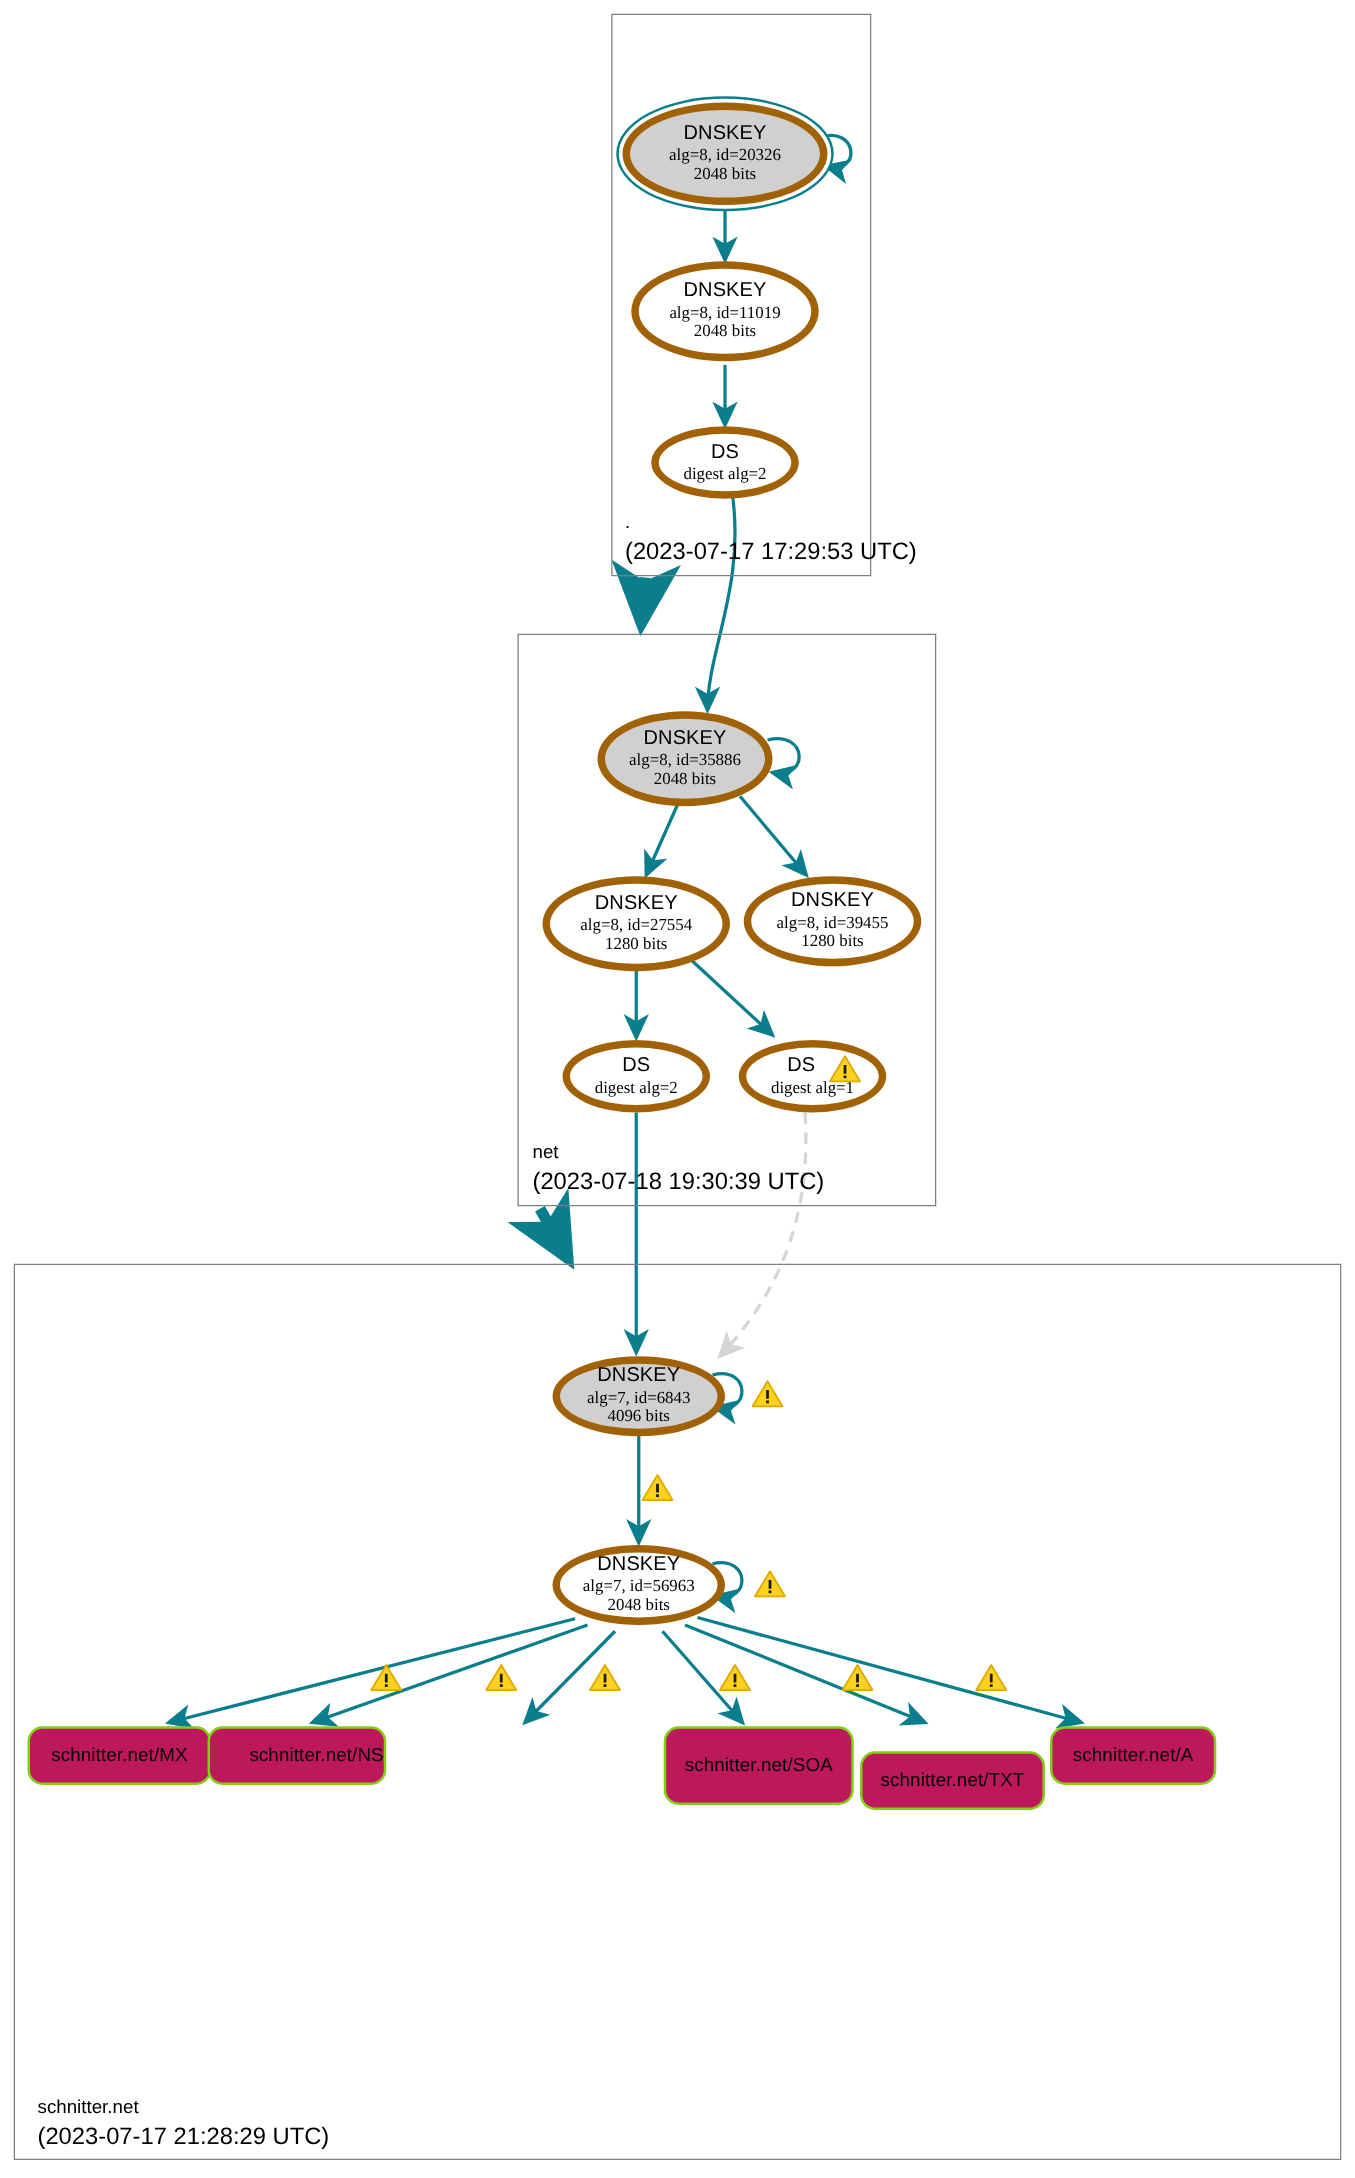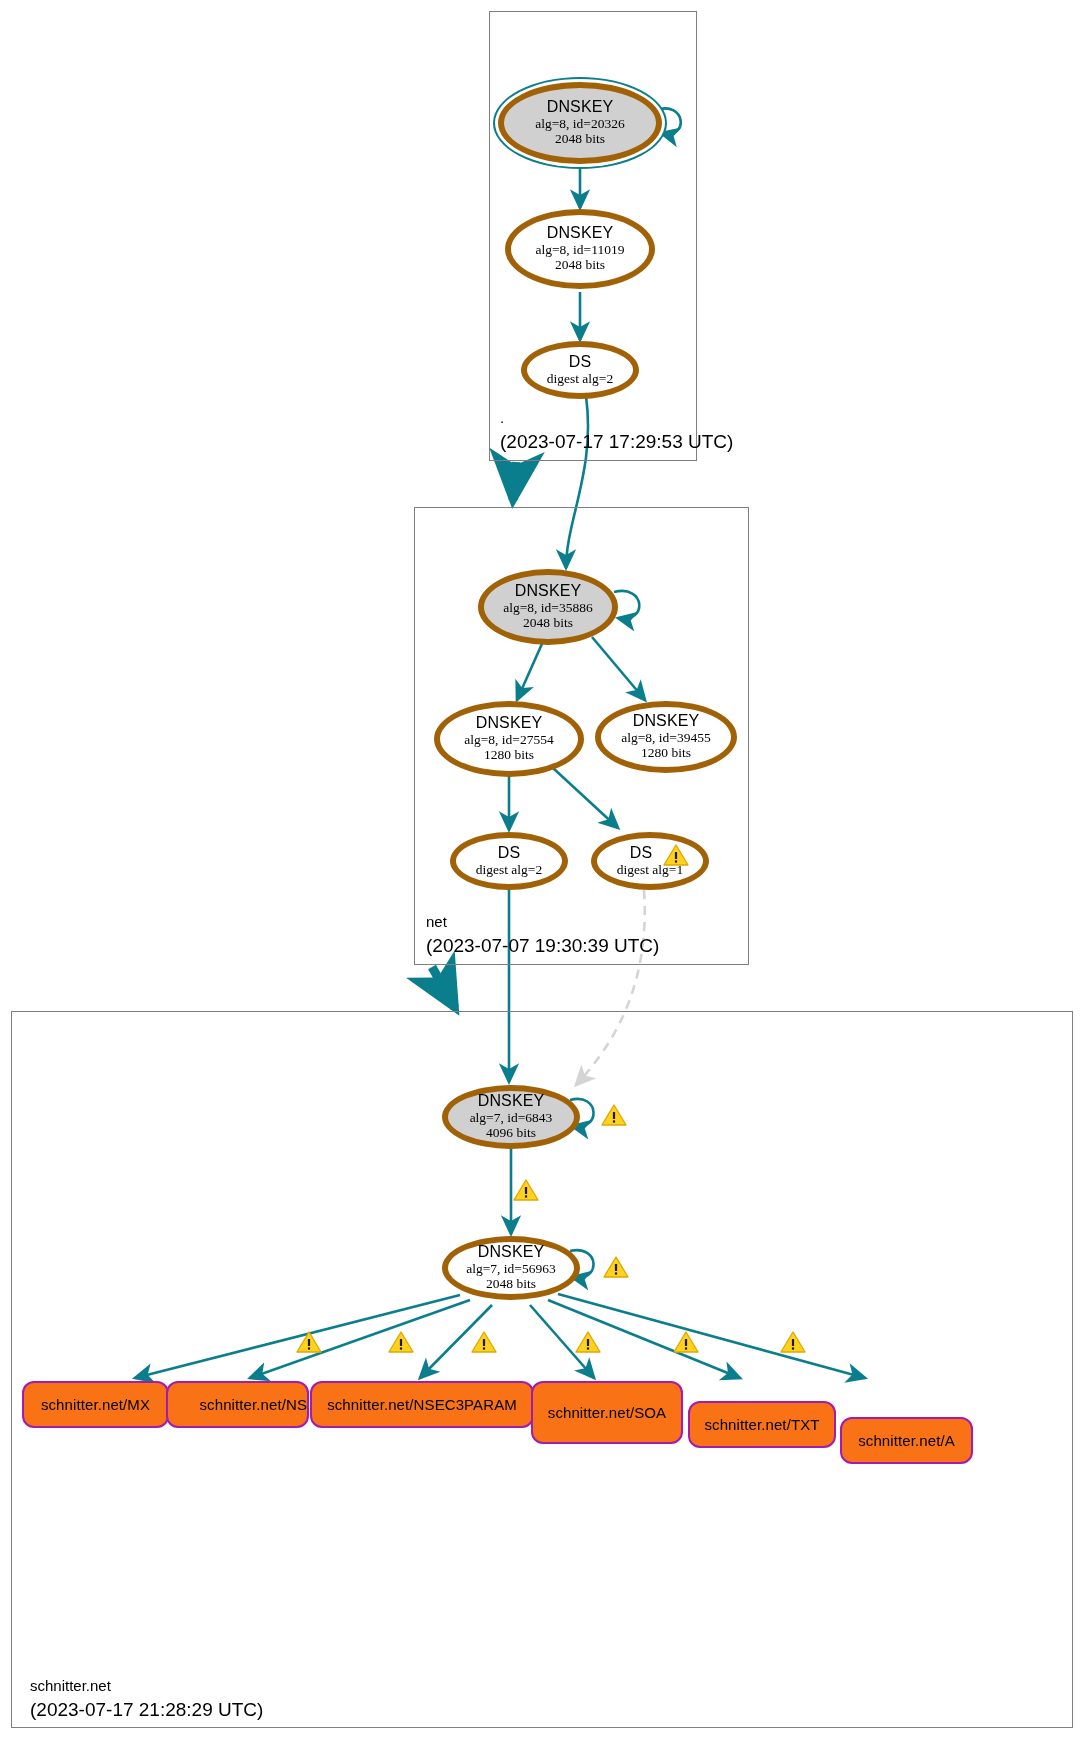--- a/index.html
+++ b/index.html
@@ -54,23 +54,23 @@
     border-radius: 50%;
     background: #ffffff;
   }
   .ellipse.secure-fill {
     background: #d0d0d0;
   }
   .ellipse.double {
     box-shadow: 0 0 0 3px #ffffff, 0 0 0 5px #0a7e8c;
   }
   .rrset {
-    border: 2px solid #a21caf;
+    border: 2px solid #84cc16;
     border-radius: 12px;
-    background: #f97316;
+    background: #be185d;
   }
   .n-title {
     font-family: "Liberation Sans", sans-serif;
     font-size: 16px;
     line-height: 1.05;
     letter-spacing: 0.1px;
   }
   .n-sub {
     font-family: "Liberation Serif", serif;
     font-size: 13.5px;
@@ -161,21 +161,21 @@
       <path d="M558,1294 L865,1378" marker-end="url(#ar)"></path>
     </g>
   </svg>
 
   <div class="zone-box" style="left:489px; top:11px; width:208px; height:450px;"></div>
   <div class="zone-label" style="left:500px; top:409px;">.</div>
   <div class="zone-stamp" style="left:500px; top:431px;">(2023-07-17 17:29:53 UTC)</div>
 
   <div class="zone-box" style="left:414px; top:507px; width:335px; height:458px;"></div>
   <div class="zone-label" style="left:426px; top:913px;">net</div>
-  <div class="zone-stamp" style="left:426px; top:935px;">(2023-07-07 19:30:39 UTC)</div>
+  <div class="zone-stamp" style="left:426px; top:935px;">(2023-07-18 19:30:39 UTC)</div>
 
   <div class="zone-box" style="left:11px; top:1011px; width:1062px; height:717px;"></div>
   <div class="zone-label" style="left:30px; top:1677px;">schnitter.net</div>
   <div class="zone-stamp" style="left:30px; top:1699px;">(2023-07-17 21:28:29 UTC)</div>
 
   <div class="node ellipse secure-fill double" style="left:498px; top:82px; width:164px; height:82px;">
     <div class="n-title">DNSKEY</div>
     <div class="n-sub">alg=8, id=20326</div>
     <div class="n-sub">2048 bits</div>
   </div>
@@ -282,26 +282,23 @@
     <rect x="11.9" y="9" width="2.2" height="7" fill="#1a1a1a"></rect>
     <rect x="11.9" y="17.4" width="2.2" height="2.2" fill="#1a1a1a"></rect>
   </svg>
 
   <div class="node rrset" style="left:22px; top:1381px; width:147px; height:47px;">
     <div class="n-title">schnitter.net/MX</div>
   </div>
   <div class="node rrset" style="left:166px; top:1381px; width:143px; height:47px;align-items:flex-end;">
     <div class="n-title">schnitter.net/NS</div>
   </div>
-  <div class="node rrset" style="left:310px; top:1381px; width:224px; height:47px;">
-    <div class="n-title">schnitter.net/NSEC3PARAM</div>
-  </div>
   <div class="node rrset" style="left:531px; top:1381px; width:152px; height:63px;">
     <div class="n-title">schnitter.net/SOA</div>
   </div>
   <div class="node rrset" style="left:688px; top:1381px; width:148px; height:47px;margin-top:20px;">
     <div class="n-title">schnitter.net/TXT</div>
   </div>
-  <div class="node rrset" style="left:840px; top:1381px; width:133px; height:47px;margin-top:36px;">
+  <div class="node rrset" style="left:840px; top:1381px; width:133px; height:47px;">
     <div class="n-title">schnitter.net/A</div>
   </div>
 
 </div>
 
 </body></html>

